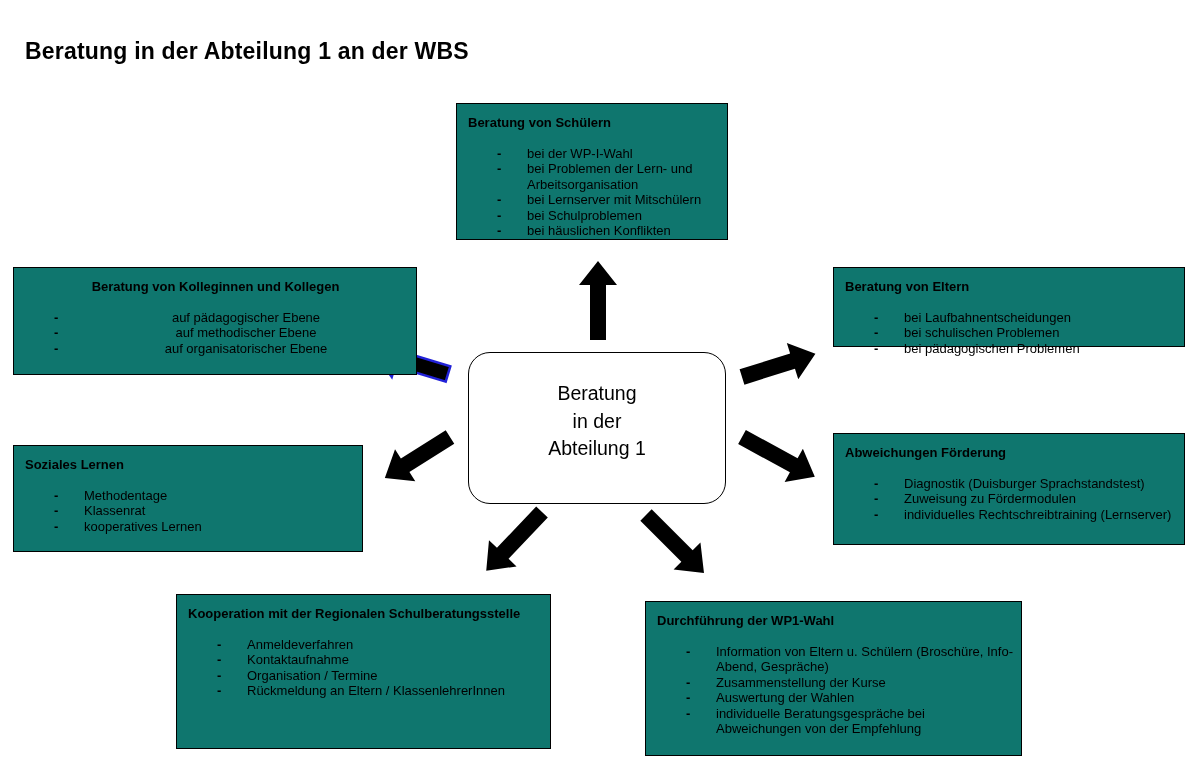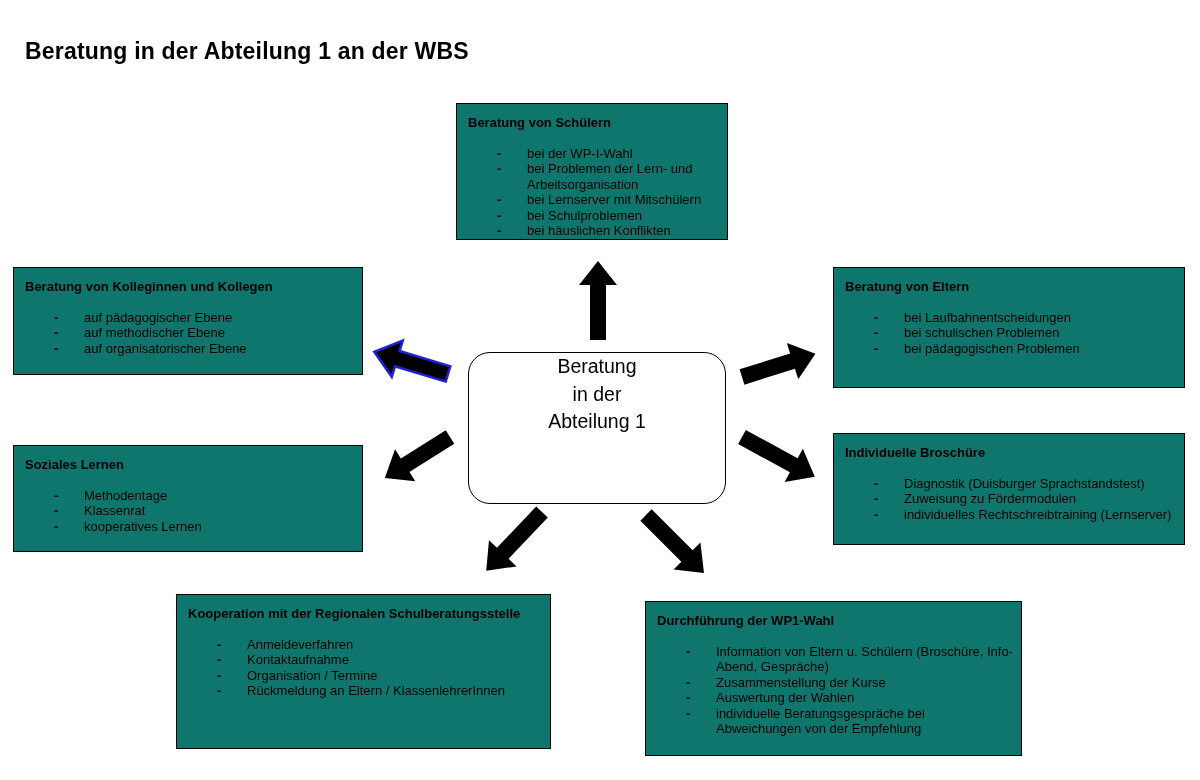--- a/index.html
+++ b/index.html
@@ -20,21 +20,21 @@
     display:block;font-weight:bold;padding:11px 10px 0 11px;
   }
   .box ul{list-style:none;margin:15px 0 0 0;padding:0;}
   .box li{position:relative;padding-left:70px;padding-right:8px;margin:0;}
   .box li .dash{
     position:absolute;left:40px;top:0;font-weight:bold;
   }
   .center-node{
     position:absolute;left:468px;top:352px;width:258px;height:152px;
     border:1.6px solid #000;border-radius:22px;background:#fff;
-    box-sizing:border-box;text-align:center;
+    box-sizing:border-box;text-align:center;padding-top:27px;
     font-size:19.5px;line-height:27.5px;
   }
   svg.connectors{
     position:absolute;left:0;top:0;width:1200px;height:780px;
     pointer-events:none;
   }
 </style>
 </head>
 <body>
 
@@ -54,49 +54,49 @@
   <span class="box-title">Beratung von Schülern</span>
   <ul>
       <li><span class="dash">-</span><span>bei der WP-I-Wahl</span></li>
       <li><span class="dash">-</span><span>bei Problemen der Lern- und Arbeitsorganisation</span></li>
       <li><span class="dash">-</span><span>bei Lernserver mit Mitschülern</span></li>
       <li><span class="dash">-</span><span>bei Schulproblemen</span></li>
       <li><span class="dash">-</span><span>bei häuslichen Konflikten</span></li>
     </ul>
 </div>
 
-<div class="box" style="left:13px;top:267px;width:350px;height:108px;">
+<div class="box" style="left:13px;top:267px;width:404px;height:108px;text-align:center;">
   <span class="box-title">Beratung von Kolleginnen und Kollegen</span>
   <ul>
       <li><span class="dash">-</span><span>auf pädagogischer Ebene</span></li>
       <li><span class="dash">-</span><span>auf methodischer Ebene</span></li>
       <li><span class="dash">-</span><span>auf organisatorischer Ebene</span></li>
     </ul>
 </div>
 
 <div class="box" style="left:13px;top:433px;width:350px;height:107px;margin-top:12px;">
   <span class="box-title">Soziales Lernen</span>
   <ul>
       <li><span class="dash">-</span><span>Methodentage</span></li>
       <li><span class="dash">-</span><span>Klassenrat</span></li>
       <li><span class="dash">-</span><span>kooperatives Lernen</span></li>
     </ul>
 </div>
 
-<div class="box" style="left:833px;top:267px;width:352px;height:121px;">
+<div class="box" style="left:833px;top:267px;width:352px;height:80px;">
   <span class="box-title">Beratung von Eltern</span>
   <ul>
       <li><span class="dash">-</span><span>bei Laufbahnentscheidungen</span></li>
       <li><span class="dash">-</span><span>bei schulischen Problemen</span></li>
       <li><span class="dash">-</span><span>bei pädagogischen Problemen</span></li>
     </ul>
 </div>
 
 <div class="box" style="left:833px;top:433px;width:352px;height:112px;">
-  <span class="box-title">Individuelle Broschüre</span>
+  <span class="box-title">Abweichungen Förderung</span>
   <ul>
       <li><span class="dash">-</span><span>Diagnostik (Duisburger Sprachstandstest)</span></li>
       <li><span class="dash">-</span><span>Zuweisung zu Fördermodulen</span></li>
       <li><span class="dash">-</span><span>individuelles Rechtschreibtraining (Lernserver)</span></li>
     </ul>
 </div>
 
 <div class="box" style="left:176px;top:594px;width:375px;height:155px;">
   <span class="box-title">Kooperation mit der Regionalen Schulberatungsstelle</span>
   <ul>

